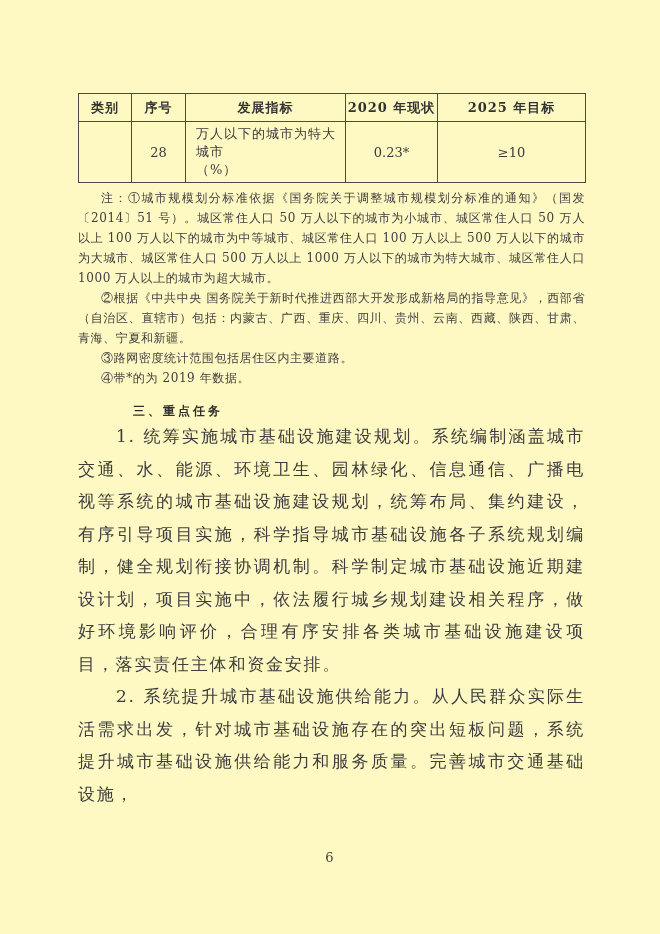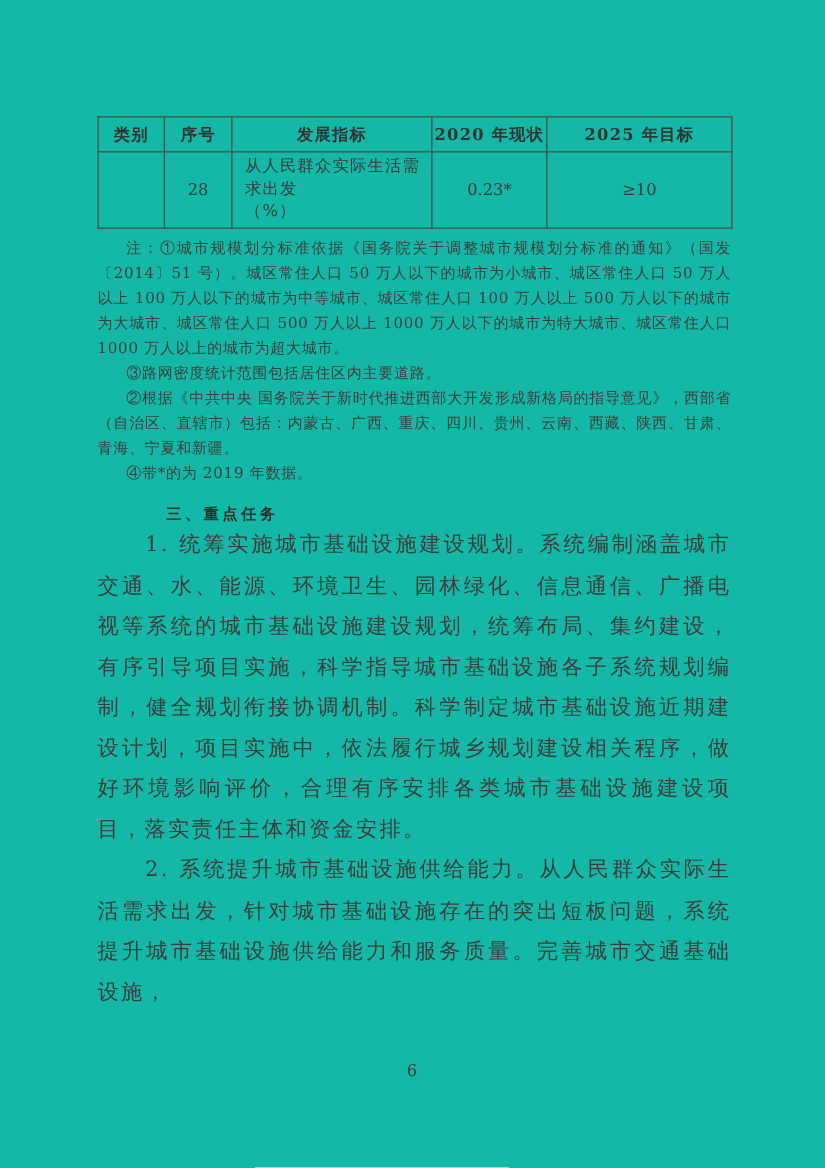--- a/index.html
+++ b/index.html
@@ -1,21 +1,21 @@
 <!DOCTYPE html>
 <html><head>
 <meta charset="utf-8">
 <style>
   * { margin: 0; padding: 0; box-sizing: border-box; }
   html, body { background: #ffffff; }
   .page {
     position: relative;
     width: 660px;
     height: 934px;
-    background: #14b8a6;
+    background: #fef9c3;
     font-family: "DejaVu Serif", "Liberation Serif", serif;
     color: #3d3d3d;
     overflow: hidden;
   }
   .content {
     position: absolute;
     left: 78px;
     top: 93px;
     width: 507px;
   }
@@ -106,32 +106,32 @@
           <th>序号</th>
           <th>发展指标</th>
           <th>2020 年现状</th>
           <th>2025 年目标</th>
         </tr>
       </thead>
       <tbody>
         <tr>
           <td></td>
           <td>28</td>
-          <td class="cell-indicator">从人民群众实际生活需求出发
+          <td class="cell-indicator">万人以下的城市为特大城市
 （%）</td>
           <td>0.23*</td>
           <td>≥10</td>
         </tr>
       </tbody>
     </table>
 
     <div class="notes">
       <p class="note">注：①城市规模划分标准依据《国务院关于调整城市规模划分标准的通知》（国发〔2014〕51 号）。城区常住人口 50 万人以下的城市为小城市、城区常住人口 50 万人以上 100 万人以下的城市为中等城市、城区常住人口 100 万人以上 500 万人以下的城市为大城市、城区常住人口 500 万人以上 1000 万人以下的城市为特大城市、城区常住人口 1000 万人以上的城市为超大城市。</p>
+      <p class="note">②根据《中共中央 国务院关于新时代推进西部大开发形成新格局的指导意见》，西部省（自治区、直辖市）包括：内蒙古、广西、重庆、四川、贵州、云南、西藏、陕西、甘肃、青海、宁夏和新疆。</p>
       <p class="note">③路网密度统计范围包括居住区内主要道路。</p>
-      <p class="note">②根据《中共中央 国务院关于新时代推进西部大开发形成新格局的指导意见》，西部省（自治区、直辖市）包括：内蒙古、广西、重庆、四川、贵州、云南、西藏、陕西、甘肃、青海、宁夏和新疆。</p>
       <p class="note">④带*的为 2019 年数据。</p>
     </div>
 
     <h3 class="section-heading">三、重点任务</h3>
 
 
     <p class="body-text para">1. 统筹实施城市基础设施建设规划。系统编制涵盖城市交通、水、能源、环境卫生、园林绿化、信息通信、广播电视等系统的城市基础设施建设规划，统筹布局、集约建设，有序引导项目实施，科学指导城市基础设施各子系统规划编制，健全规划衔接协调机制。科学制定城市基础设施近期建设计划，项目实施中，依法履行城乡规划建设相关程序，做好环境影响评价，合理有序安排各类城市基础设施建设项目，落实责任主体和资金安排。</p>
 
     <p class="body-text para">2. 系统提升城市基础设施供给能力。从人民群众实际生活需求出发，针对城市基础设施存在的突出短板问题，系统提升城市基础设施供给能力和服务质量。完善城市交通基础设施，</p>
 

